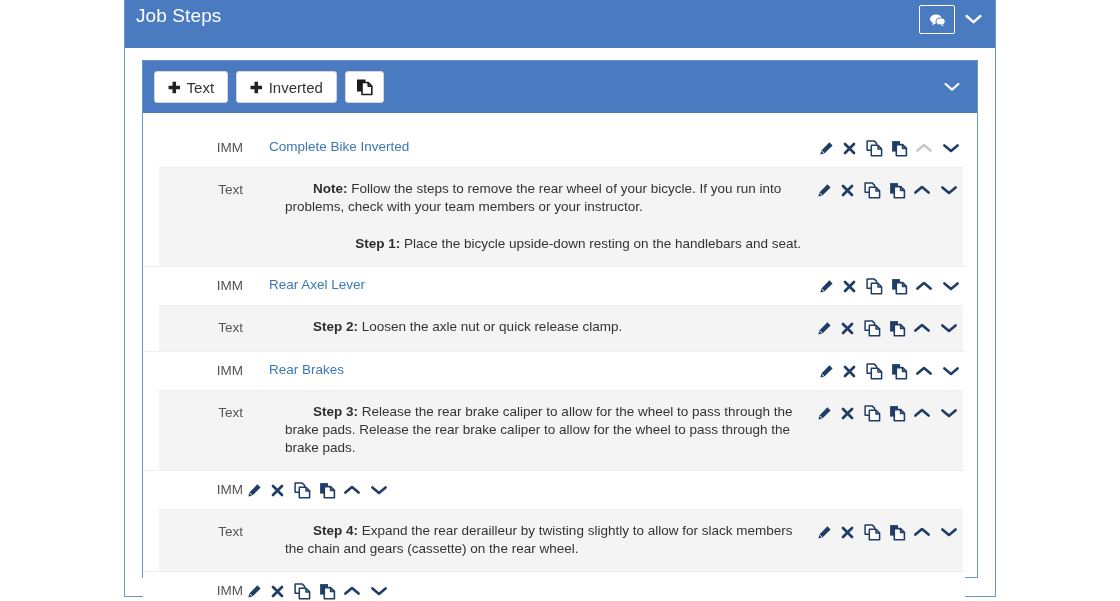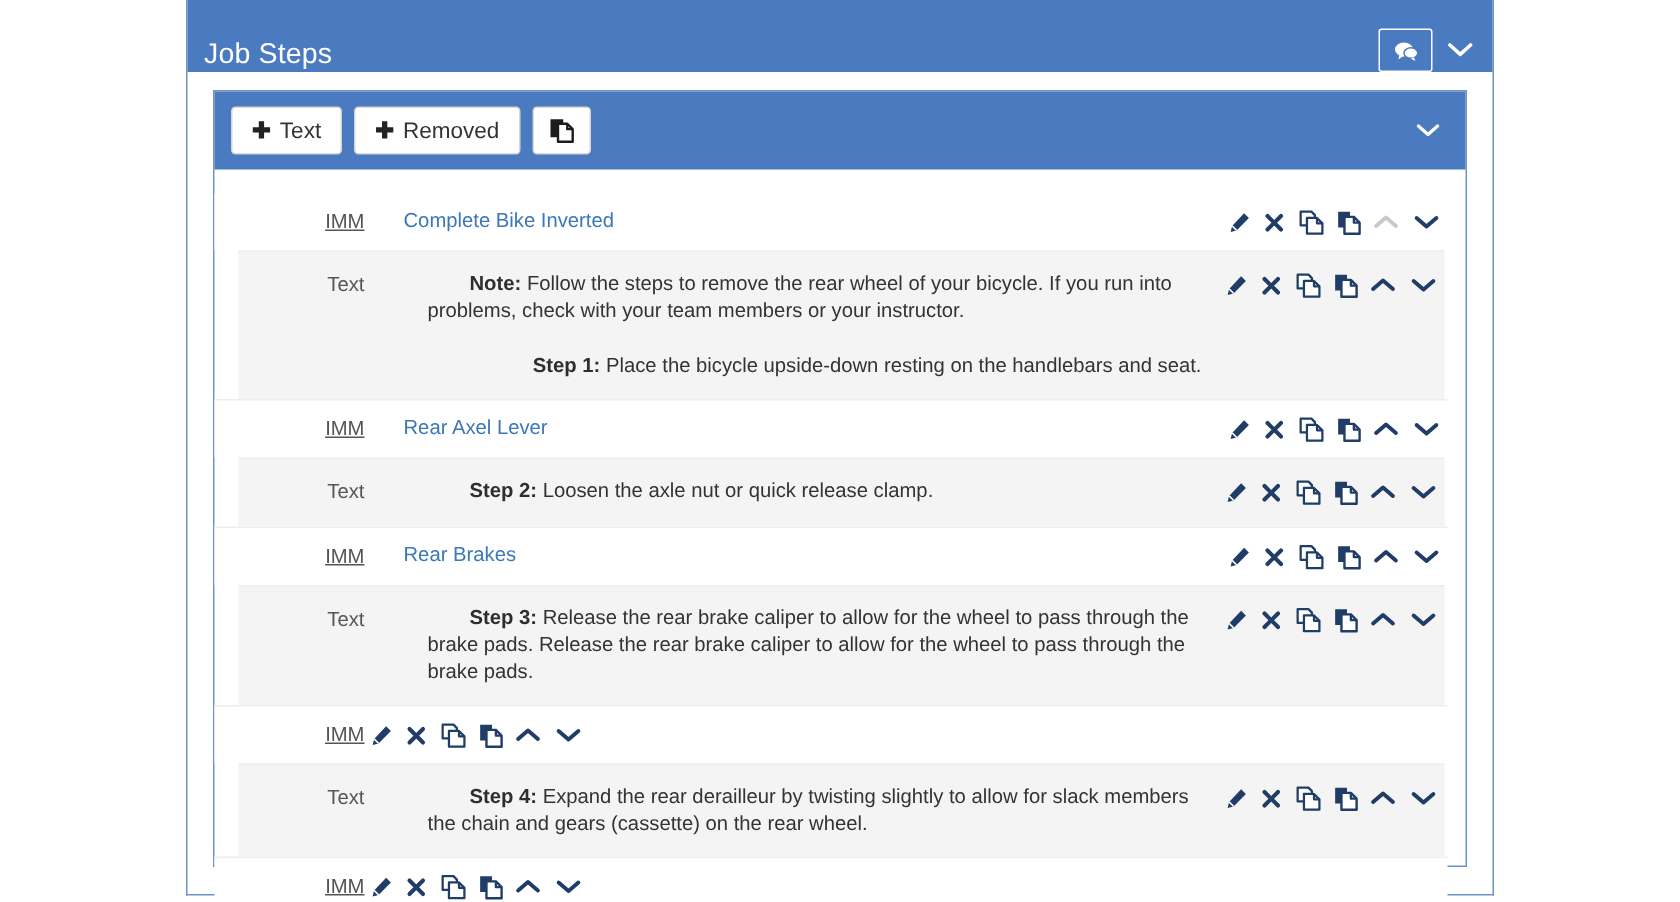--- a/index.html
+++ b/index.html
@@ -25,21 +25,21 @@
     height: 597px;
     border: 1px solid #6f93c4;
     border-top: none;
     box-sizing: border-box;
     background: #ffffff;
   }
   .outer-header {
     height: 48px;
     background: #4a7ac0;
     display: flex;
-    align-items: flex-end;
+    align-items: flex-start;
     padding: 5px 11px 0 11px;
     box-sizing: border-box;
   }
   .outer-title {
     color: #ffffff;
     font-size: 19px;
     font-weight: 400;
     letter-spacing: .1px;
     flex: 1;
   }
@@ -150,21 +150,21 @@
   }
   .row-type {
     width: 84px;
     flex: none;
     font-size: 13.5px;
     color: #555555;
     text-align: right;
     padding-top: 1px;
     line-height: 18px;
   }
-  .step-row.imm .row-type { width: 100px; text-decoration: underline; }
+  .step-row.imm .row-type { width: 100px; }
   .row-body {
     flex: 1;
     padding-left: 42px;
     padding-right: 12px;
     font-size: 13.5px;
     color: #333333;
     line-height: 18px;
   }
   .step-row.imm .row-body { padding-left: 26px; }
   .row-body a.step-link {
@@ -234,21 +234,21 @@
       <div class="toolbar">
         <div class="tb-buttons">
 
           <div class="tb-btn">
             <span class="plus">✚</span>
             <span>Text</span>
           </div>
 
           <div class="tb-btn">
             <span class="plus">✚</span>
-            <span>Removed</span>
+            <span>Inverted</span>
           </div>
 
           <div class="tb-btn icon-only">
             <span>
               <svg width="17" height="18" viewBox="0 0 17 18">
                 <path d="M1 1.5 H9.5 V13.5 H1 Z" fill="#1c1c1c"></path>
                 <path d="M6 4.5 H12.2 L15.8 8.1 V16.5 H6 Z" fill="#ffffff" stroke="#1c1c1c" stroke-width="1.6" stroke-linejoin="round"></path>
                 <path d="M12.2 4.5 V8.1 H15.8" fill="none" stroke="#1c1c1c" stroke-width="1.6" stroke-linejoin="round"></path>
               </svg>
             </span>

